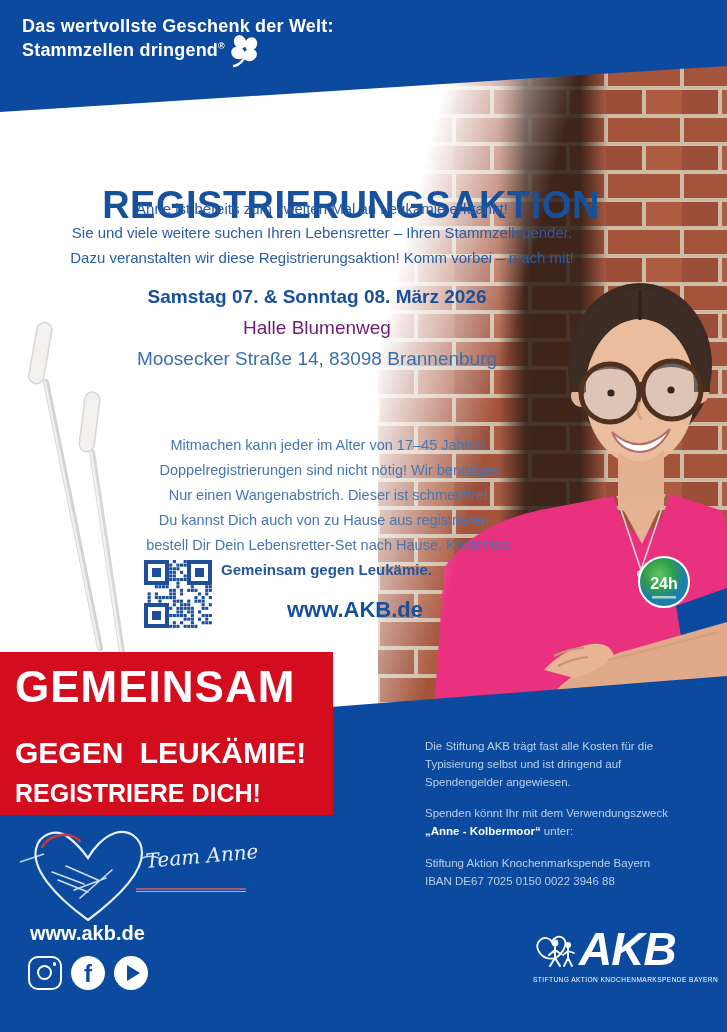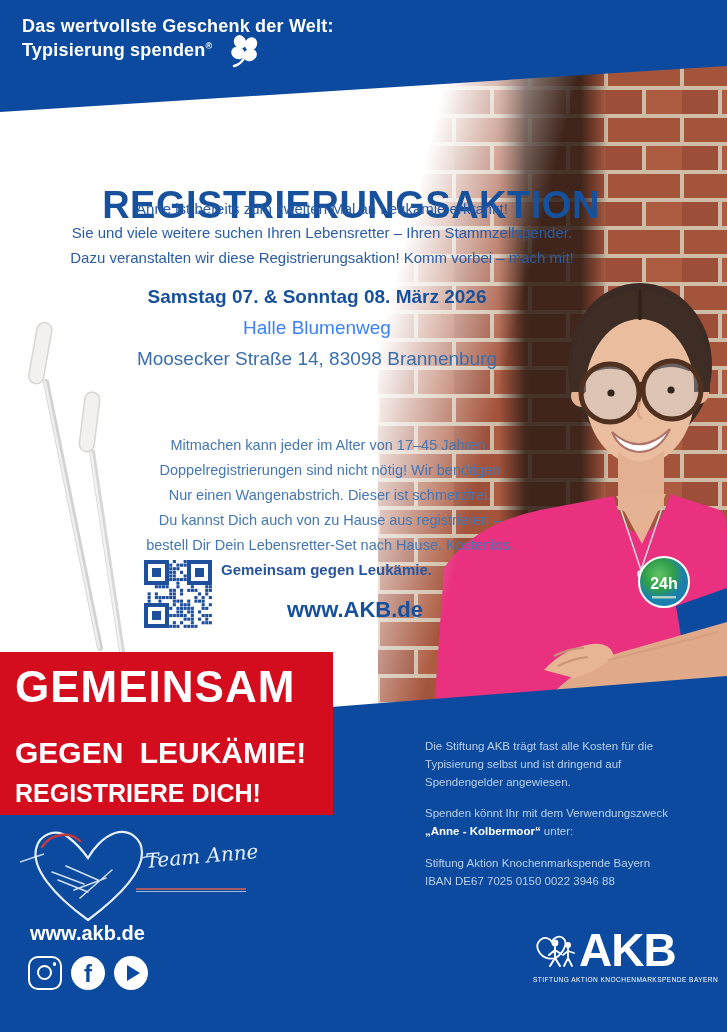--- a/index.html
+++ b/index.html
@@ -36,21 +36,21 @@
     color:#17519c; font-size:38px; font-weight:bold; letter-spacing:.5px; z-index:3;margin-top:48px;
   }
   .intro {
     position:absolute; left:32px; top:197px; width:580px; text-align:center;
     color:#2a5ca6; font-size:15px; font-weight:normal; line-height:1.62;
     white-space:pre-line; z-index:3;
   }
   .event { position:absolute; left:82px; top:286px; width:470px; text-align:center; z-index:3; }
   .event .date { color:#17519c; font-size:19px; font-weight:bold; }
   .event .time { color:#17519c; font-size:19px; font-weight:bold; margin-top:10px; }
-  .event .venue { color:#3b82f6; font-size:19px; margin-top:9px; }
+  .event .venue { color:#701a75; font-size:19px; margin-top:9px; }
   .event .addr  { color:#3a6fae; font-size:19px; margin-top:9px; }
   .details {
     position:absolute; left:110px; top:433px; width:440px; text-align:center;
     color:#4477b3; font-size:14.5px; line-height:1.72; white-space:pre-line; z-index:3;
   }
   .qr-wrap { position:absolute; left:140px; top:556px; z-index:3; }
   .qr-caption {
     position:absolute; left:221px; top:561px; width:240px; text-align:left;
     color:#27569f; font-size:15px; font-weight:bold; z-index:3;
   }
@@ -98,21 +98,21 @@
     width:34px; height:34px; background:#fff; border-radius:50%;
     color:#0b4a9e; font-weight:bold; font-size:24px; text-align:center; line-height:36px;
     overflow:hidden;
   }
   .yt { width:34px; height:34px; background:#fff; border-radius:50%; position:relative; }
   .yt .tri {
     position:absolute; left:13px; top:9px; width:0; height:0;
     border-left:13px solid #0b4a9e; border-top:8px solid transparent; border-bottom:8px solid transparent;
   }
   .akb-logo { position:absolute; left:533px; top:252px; width:170px; }
-  .akb-row { display:flex; align-items:center; }
+  .akb-row { display:flex; align-items:flex-start;font-style:italic; }
   .akb-text { color:#fff; font-size:46px; font-weight:bold; letter-spacing:-1px; line-height:.92; }
   .akb-tagline { color:#fff; font-size:6.6px; letter-spacing:.42px; margin-top:4px; white-space:nowrap; }
 </style>
 </head>
 <body>
 
 <div class="page">
 
   <div class="photo">
     <svg width="349" height="650" viewBox="0 0 349 650">
@@ -187,21 +187,21 @@
       <path d="M166,644 Q198,602 258,588 L349,562 L349,618 Q262,634 204,648 Q178,654 166,644 Z" fill="#e0aa8a"></path>
       <path d="M166,610 Q186,588 214,584 Q232,582 236,596 Q220,612 196,618 Z" fill="#e7b494"></path>
       <path d="M176,596 Q192,588 206,588" stroke="#c89574" stroke-width="2" fill="none"></path>
       <path d="M180,606 Q196,598 210,597" stroke="#c89574" stroke-width="2" fill="none"></path>
       <path d="M230,600 Q280,588 340,572" stroke="#cf9b7b" stroke-width="2" fill="none" opacity=".7"></path>
     </svg>
   </div>
 
   <div class="header-band">
     <div class="header-line hl1">Das wertvollste Geschenk der Welt:</div>
-    <div class="header-line hl2"><span>Typisierung spenden</span><sup>®</sup></div>
+    <div class="header-line hl2"><span>Stammzellen dringend</span><sup>®</sup></div>
     <svg class="clover" width="36" height="34" viewBox="0 0 36 34">
       <g fill="#ffffff">
         <ellipse cx="14" cy="8" rx="6" ry="7" transform="rotate(-20 14 8)"></ellipse>
         <ellipse cx="25" cy="10" rx="6" ry="7" transform="rotate(25 25 10)"></ellipse>
         <ellipse cx="12" cy="19" rx="6" ry="7" transform="rotate(-65 12 19)"></ellipse>
         <ellipse cx="24" cy="21" rx="6" ry="7" transform="rotate(65 24 21)"></ellipse>
       </g>
       <path d="M19,22 Q16,30 8,32" stroke="#ffffff" stroke-width="2.4" fill="none" stroke-linecap="round"></path>
     </svg>
   </div>

